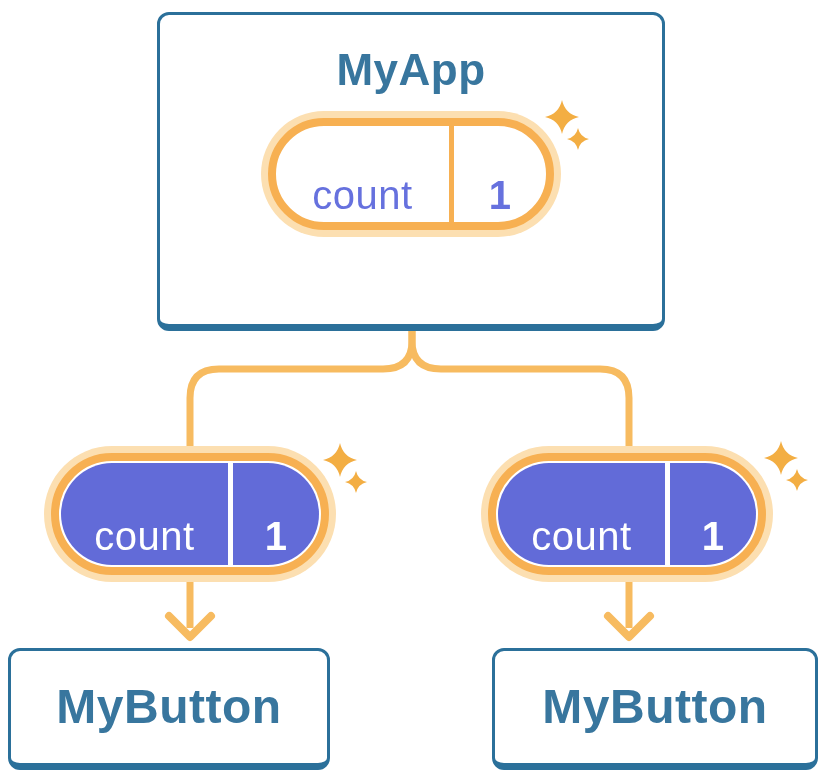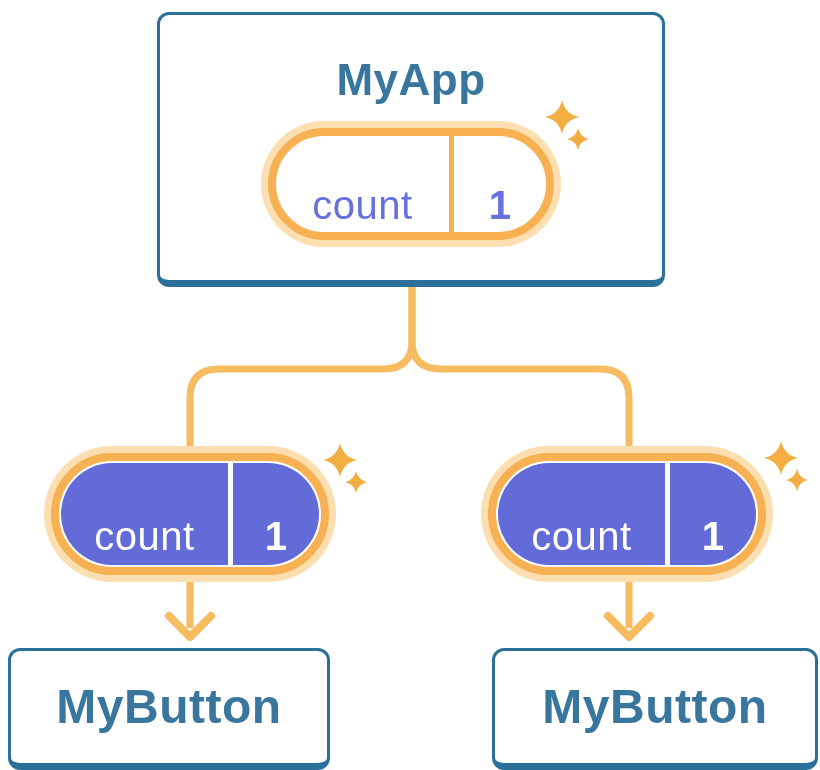--- a/index.html
+++ b/index.html
@@ -33,25 +33,25 @@
     position: absolute;
     box-sizing: border-box;
     background: #ffffff;
     border: 3px solid var(--card-border, #2B709A);
     border-bottom-width: 7px;
     border-radius: 12px;
     z-index: 1;
   }
   .card-root {
     left: 157px; top: 12px;
-    width: 508px; height: 275px;
+    width: 508px; height: 319px;
     display: flex;
     flex-direction: column;
     align-items: center;
-    padding-top: 40px;
+    padding-top: 30px;
   }
   .card-title {
     font-size: 44px;
     font-weight: 700;
     line-height: 1.15;
     letter-spacing: 0.5px;
     color: var(--card-text, #38769E);
   }
   .card-child {
     top: 648px;

